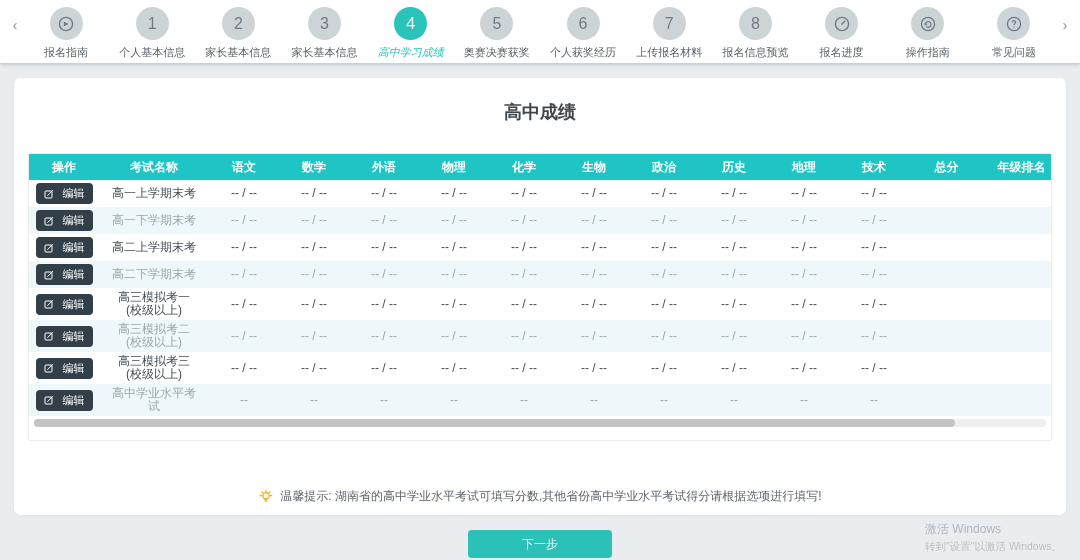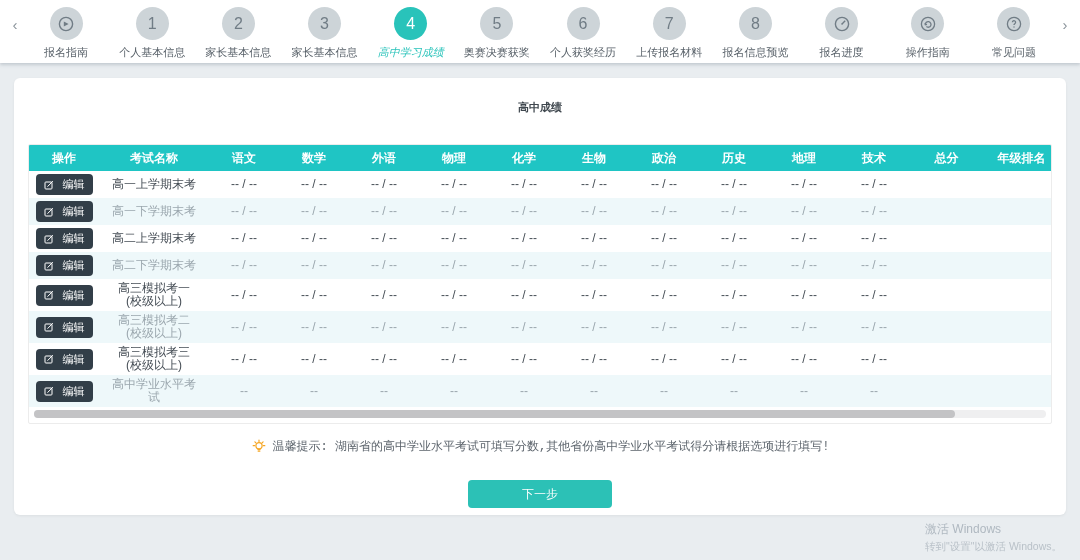--- a/index.html
+++ b/index.html
@@ -17,41 +17,41 @@
                  display:flex; align-items:center; justify-content:center; }
   .step-num { font-size:16px; }
   .step-circle svg { width:18px; height:18px; }
   .step-label { margin-top:5px; font-size:11px; color:#565f67; white-space:nowrap; }
   .step.active .step-circle { background:#29c3ba; color:#fff; }
   .step.active .step-label { color:#29c3ba;font-style:italic; }
 
   
   .card { position:absolute; left:14px; right:14px; top:78px; height:437px; background:#fff;
           border-radius:6px; box-shadow:0 1px 3px rgba(0,0,0,.06); }
-  .card-title { text-align:center; padding-top:22px; font-size:11px; font-weight:600; color:#3f474e; }
+  .card-title { text-align:center; padding-top:22px; font-size:18px; font-weight:600; color:#3f474e; }
 
   .table-wrap { margin:29px 14px 0 14px; border:1px solid #ececec; border-radius:2px;
-                overflow:hidden; padding-bottom:5px; }
+                overflow:hidden; padding-bottom:13px; }
   table { table-layout:fixed; width:1030px; border-collapse:collapse; }
   thead th { background:#1fc5c4; color:#fff; font-size:12px; font-weight:bold; height:26px; text-align:center; }
   tbody td { font-size:12px; color:#464e56; text-align:center; padding:3px 0; line-height:15px; }
   tbody tr.striped { background:#eef8fa; }
   tbody tr.striped td { color:#9ba7ae; }
   td.name-cell { padding:3px 12px; }
   .exam-name { line-height:13px; }
   .exam-name2 { line-height:13px; }
   .edit-btn { display:inline-flex; align-items:center; gap:9px; background:#323e48; color:#fff;
               border:none; border-radius:4px; font-size:11px; padding:3px 8px; cursor:pointer;
               font-family:inherit; }
   .edit-btn svg { width:10px; height:10px; }
 
   .hscroll { margin:3px 5px 0 5px; height:8px; background:#efeff0; border-radius:4px; }
   .hscroll-thumb { width:91%; height:8px; background:#c3c3c5; border-radius:4px; cursor:pointer; }
 
-  .tip { display:flex; align-items:center; justify-content:center; gap:6px; margin-top:14px;font-family:Liberation Mono, monospace; }
+  .tip { display:flex; align-items:center; justify-content:center; gap:6px; margin-top:47px; }
   .tip svg { width:16px; height:16px; flex:0 0 16px; }
   .tip-text { font-size:12px; color:#5d656d; }
 
   .next-btn { display:block; margin:25px auto 0 auto; width:144px; height:28px; background:#2cc1b6;
               color:#fff; border:none; border-radius:4px; font-size:12px; cursor:pointer;
               font-family:inherit; }
 
   
   .watermark { position:absolute; right:18px; bottom:6px; text-align:left; pointer-events:none; }
   .watermark .wm1 { font-size:12px; color:#afb8c0; }

